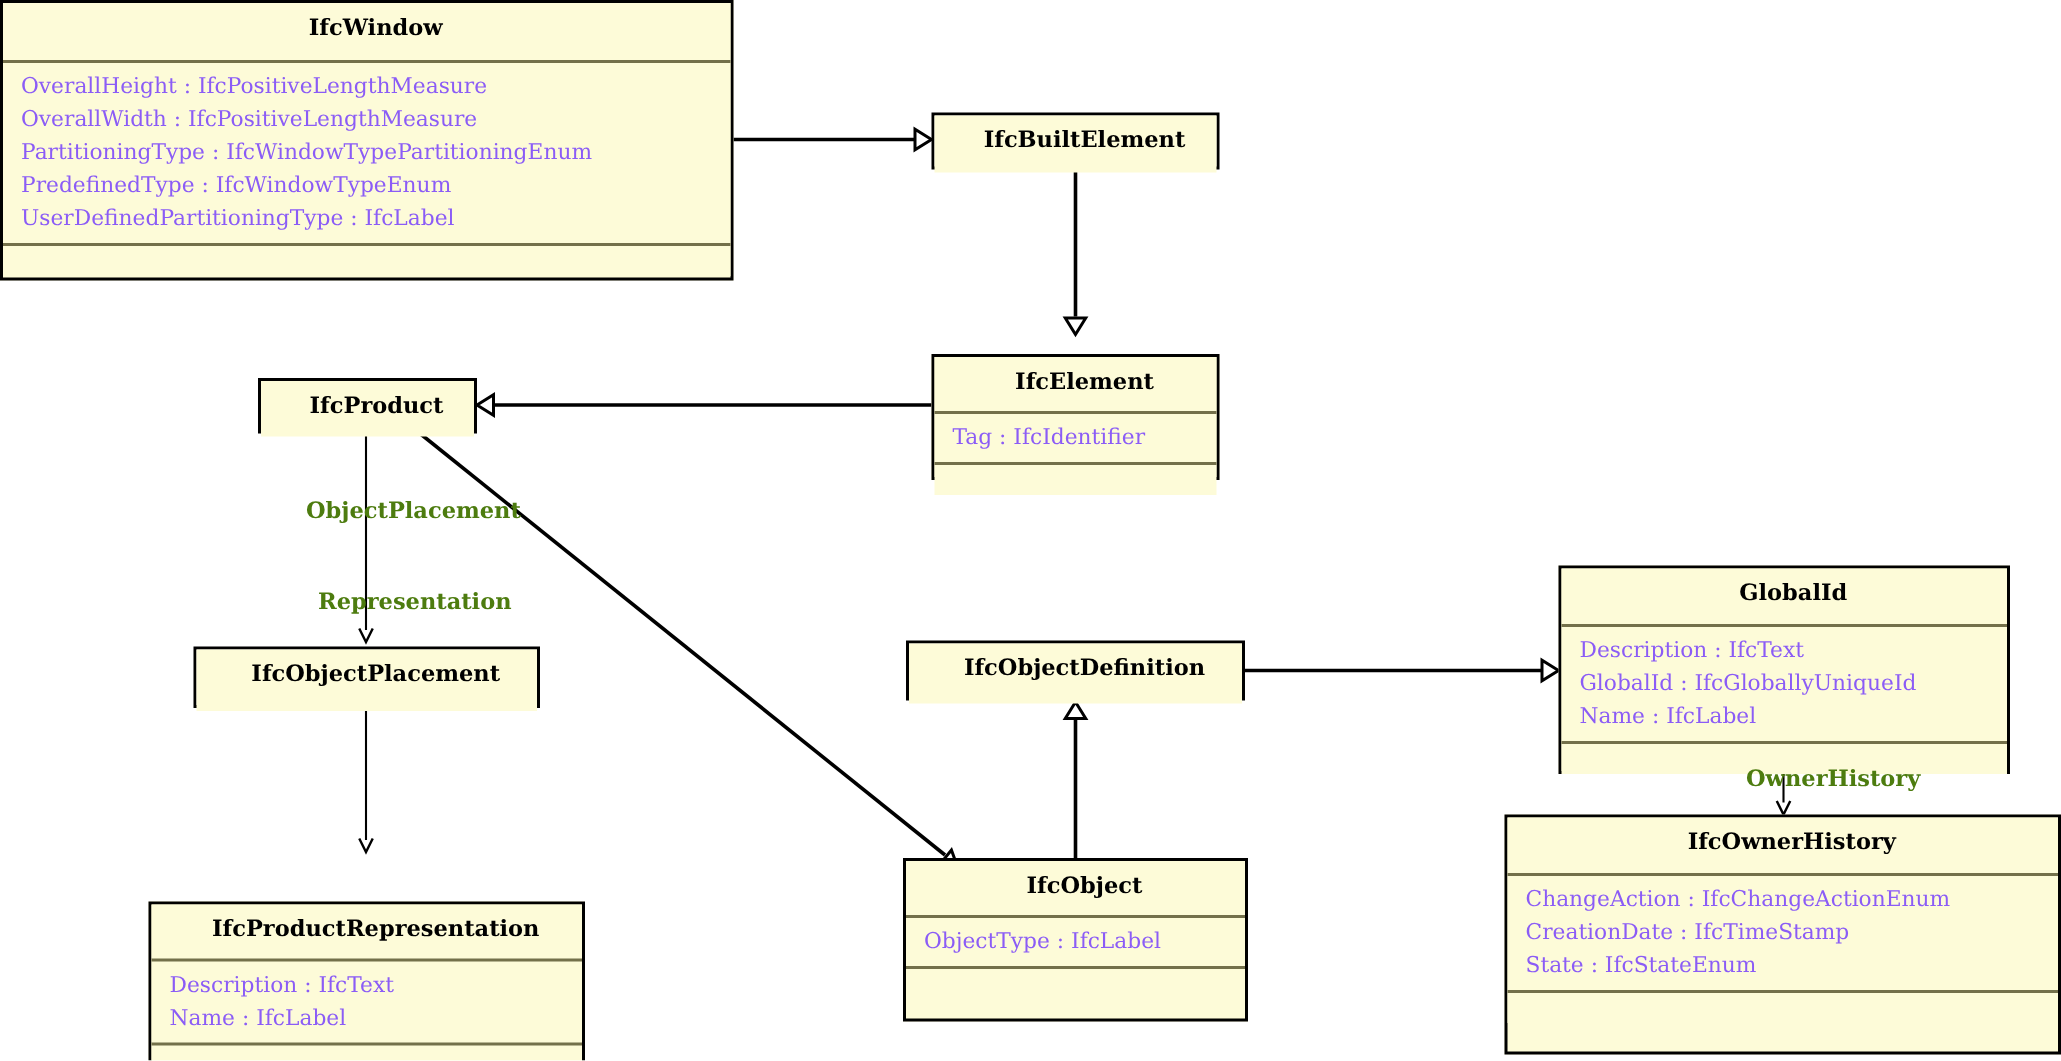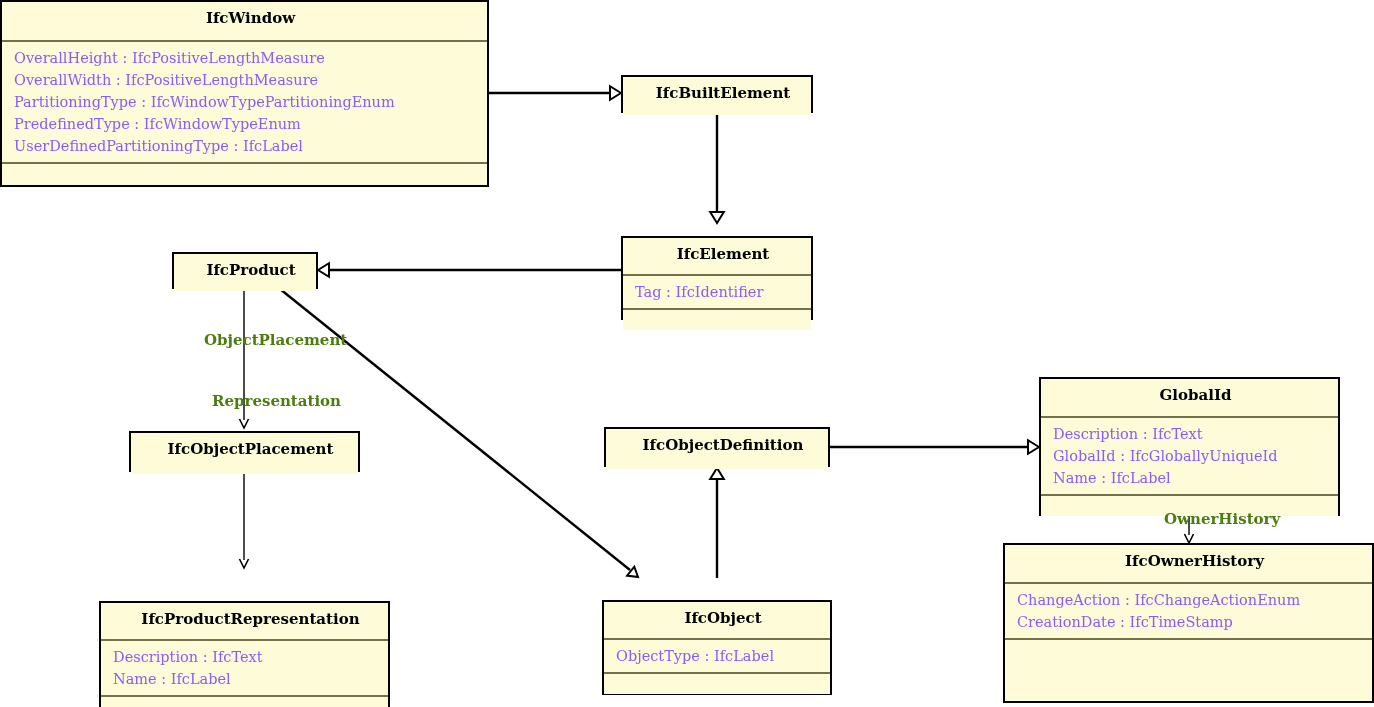--- a/index.html
+++ b/index.html
@@ -132,41 +132,42 @@
         <div class="compartment class-title" style="height: 36px;">IfcProductRepresentation</div>
         <div class="compartment sep attr-list">
           <div class="attr-line">Description : IfcText</div>
           <div class="attr-line">Name : IfcLabel</div>
         </div>
         <div class="compartment sep empty-compartment"></div>
       </div>
       <div class="uml-class" style="left: 604px; top: 427px; width: 226px; height: 40px;">
         <div class="compartment class-title" style="height: 40px;">IfcObjectDefinition</div>
       </div>
-      <div class="uml-class" style="left: 602px; top: 600px; width: 230px; height: 95px;">
+      <div class="uml-class" style="left: 602px; top: 572px; width: 230px; height: 109px;">
         <div class="compartment class-title" style="height: 36px;">IfcObject</div>
         <div class="compartment sep attr-list">
           <div class="attr-line">ObjectType : IfcLabel</div>
         </div>
         <div class="compartment sep empty-compartment"></div>
       </div>
       <div class="uml-class" style="left: 1039px; top: 377px; width: 301px; height: 139px;">
         <div class="compartment class-title" style="height: 37px;">GlobalId</div>
         <div class="compartment sep attr-list">
           <div class="attr-line">Description : IfcText</div>
           <div class="attr-line">GlobalId : IfcGloballyUniqueId</div>
           <div class="attr-line">Name : IfcLabel</div>
         </div>
         <div class="compartment sep empty-compartment"></div>
       </div>
       <div class="uml-class" style="left: 1003px; top: 543px; width: 371px; height: 160px;">
         <div class="compartment class-title" style="height: 37px;">IfcOwnerHistory</div>
         <div class="compartment sep attr-list">
           <div class="attr-line">ChangeAction : IfcChangeActionEnum</div>
           <div class="attr-line">CreationDate : IfcTimeStamp</div>
+          <div class="attr-line">State : IfcStateEnum</div>
         </div>
         <div class="compartment sep empty-compartment"></div>
       </div>
     </div>
   <div id="labels-layer">
       <div class="edge-label" style="left: 166px; top: 331px;">ObjectPlacement</div>
       <div class="edge-label" style="left: 174px; top: 392px;">Representation</div>
       <div class="edge-label" style="left: 1126px; top: 510px;">OwnerHistory</div>
     </div>
 

